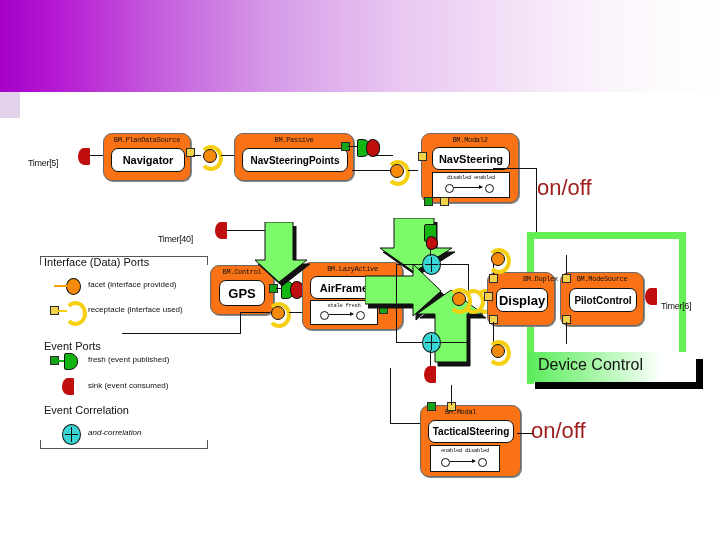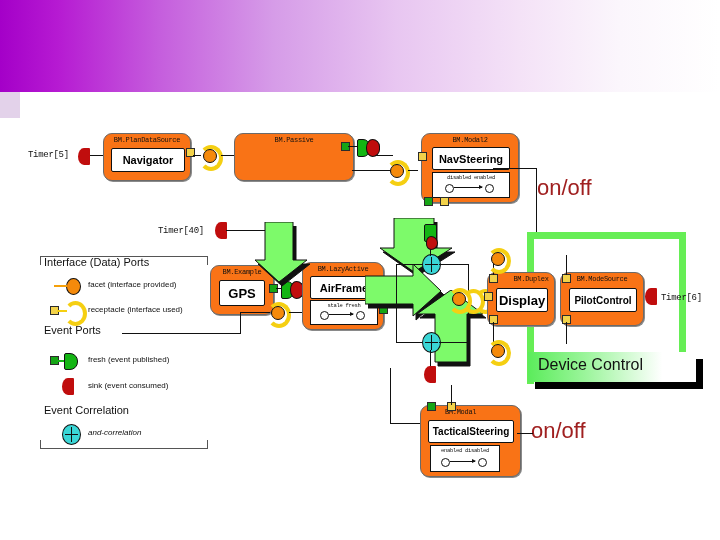--- a/index.html
+++ b/index.html
@@ -11,21 +11,21 @@
     background:linear-gradient(90deg,#a400c8 0%,#b61ad2 8%,#c55ddd 22%,#d69ce8 38%,#e8c6f1 55%,#f4e2f7 72%,#fbf6fc 86%,#ffffff 100%);}
   #banner-left-strip{position:absolute;left:0;top:92px;width:20px;height:26px;background:#e3d2ea;}
   #title{position:absolute;left:44px;top:36px;font-size:37px;font-weight:bold;color:#0a0a0a;
     letter-spacing:-0.5px;font-family:"Liberation Sans",sans-serif;}
 
   
   .comp{position:absolute;background:#f97316;border:1px solid #6a6a6a;border-radius:9px;
     box-shadow:1px 1px 0 #8a8a8a;}
   .comp-hdr{position:absolute;left:0;top:2px;width:100%;text-align:center;
     font-family:"Liberation Mono",monospace;font-size:7px;color:#111;letter-spacing:-0.3px;white-space:nowrap;}
-  .comp-name{position:absolute;background:#ffffff;border:1.6px solid #111;border-radius:2px;
+  .comp-name{position:absolute;background:#ffffff;border:1.6px solid #111;border-radius:7px;
     display:flex;align-items:center;justify-content:center;
     font-family:"Liberation Sans",sans-serif;font-weight:bold;color:#000;white-space:nowrap;}
   .statebox{position:absolute;background:#ffffff;border:1px solid #111;}
   .statebox .stlbl{position:absolute;left:0;top:1px;width:100%;text-align:center;
     font-family:"Liberation Mono",monospace;font-size:5.5px;color:#111;letter-spacing:-0.3px;white-space:nowrap;}
   .stcirc{position:absolute;width:7px;height:7px;border:1.3px solid #111;border-radius:50%;background:#fff;}
   .starrow{position:absolute;height:1.4px;background:#111;}
   .starrow:after{content:"";position:absolute;right:-1px;top:-2px;border-left:4px solid #111;
     border-top:2.5px solid transparent;border-bottom:2.5px solid transparent;}
 
@@ -77,21 +77,21 @@
   
   .ann-redtxt{position:absolute;font-family:"Liberation Sans",sans-serif;font-size:22px;color:#a02020;}
   #disp-ctrl{position:absolute;left:528px;top:352px;width:168px;height:30px;
     background:linear-gradient(90deg,#5bec5b 0%,#9df59d 35%,#ffffff 80%,#ffffff 100%);
     box-shadow:7px 7px 0 #000;}
   #disp-ctrl span{position:absolute;left:10px;top:4px;font-size:16px;color:#111;}
 
   
   .ghl{position:absolute;background:#66ee55;}
 
-  .tmr{position:absolute;font-family:Liberation Mono, monospace;font-size:9px;color:#111;letter-spacing:-0.3px;white-space:nowrap;}
+  .tmr{position:absolute;font-family:Liberation Sans, sans-serif;font-size:9px;color:#111;letter-spacing:-0.3px;white-space:nowrap;margin-top:8px;}
 </style>
 </head>
 <body>
 
 <div id="stage">
 
   <div id="banner"></div>
   <div id="banner-left-strip"></div>
 
   <div class="tmr" style="left:28px;top:150px;">Timer[5]</div>
@@ -105,20 +105,21 @@
   <div class="psq yl" style="left:186px;top:148px;"></div>
   <div class="line hline" style="left:193px;top:155px;width:8px;"></div>
   <div class="frconn" style="left:199px;top:145px;">
     <div class="arc"></div>
       <div class="dot"></div>
   </div>
   <div class="line hline" style="left:221px;top:155px;width:17px;"></div>
 
   <div class="comp" style="left:234px;top:133px;width:118px;height:46px;">
     <div class="comp-hdr">BM.Passive</div>
+    <div class="comp-name" style="left:7px;top:14px;width:104px;height:22px;font-size:10px;">NavSteeringPoints</div>
   </div>
   <div class="psq gn" style="left:341px;top:142px;"></div>
   <div class="line hline" style="left:348px;top:146px;width:12px;"></div>
   <div class="pair" style="left:357px;top:139px;">
     <div class="g"></div>
       <div class="r"></div>
   </div>
 
   <div class="line hline" style="left:352px;top:170px;width:38px;"></div>
   <div class="line hline" style="left:375px;top:155px;width:18px;"></div>
@@ -145,41 +146,41 @@
   <div class="tmr" style="left:158px;top:226px;">Timer[40]</div>
   <div class="esink2" style="left:215px;top:222px;"></div>
   <div class="line hline" style="left:226px;top:230px;width:42px;"></div>
   <div class="line vline" style="left:267px;top:230px;height:34px;"></div>
 
   <div class="ghl" style="left:527px;top:232px;width:7px;height:152px;"></div>
   <div class="ghl" style="left:679px;top:232px;width:7px;height:128px;"></div>
   <div class="ghl" style="left:527px;top:232px;width:159px;height:7px;"></div>
 
   <div class="comp" style="left:210px;top:265px;width:62px;height:48px;">
-    <div class="comp-hdr">BM.Example</div>
+    <div class="comp-hdr">BM.Control</div>
     <div class="comp-name" style="left:8px;top:14px;width:44px;height:24px;font-size:13px;">GPS</div>
   </div>
   <div class="psq gn" style="left:269px;top:284px;"></div>
   <div class="line hline" style="left:276px;top:288px;width:8px;"></div>
   <div class="pair" style="left:281px;top:281px;">
     <div class="g"></div>
       <div class="r"></div>
   </div>
 
   <div class="line vline" style="left:240px;top:312px;height:22px;"></div>
   <div class="line hline" style="left:122px;top:333px;width:118px;"></div>
   <div class="frconn" style="left:267px;top:302px;">
     <div class="arc"></div>
       <div class="dot"></div>
   </div>
   <div class="line hline" style="left:240px;top:312px;width:30px;"></div>
   <div class="line hline" style="left:289px;top:312px;width:22px;"></div>
   <div class="psq yl" style="left:309px;top:308px;"></div>
 
-  <div class="comp" style="left:302px;top:262px;width:80px;height:66px;">
+  <div class="comp" style="left:302px;top:262px;width:80px;height:66px;padding-left:19px;">
     <div class="comp-hdr">BM.LazyActive</div>
     <div class="comp-name" style="left:7px;top:13px;width:66px;height:21px;font-size:11px;">AirFrame</div>
     <div class="statebox" style="left:7px;top:37px;width:66px;height:23px;">
       <div class="stlbl">stale  fresh</div>
       <div class="stcirc" style="left:9px;top:10px;"></div>
       <div class="starrow" style="left:18px;top:13px;width:24px;"></div>
       <div class="stcirc" style="left:45px;top:10px;"></div>
     </div>
   </div>
   <div class="psq gn" style="left:379px;top:282px;"></div>
@@ -217,21 +218,21 @@
 
   <div class="frconn" style="left:448px;top:288px;">
     <div class="arc"></div>
       <div class="dot"></div>
   </div>
   <div class="recept right" style="left:462px;top:289px;"></div>
   <div class="recept right" style="left:474px;top:289px;"></div>
   <div class="line hline" style="left:486px;top:297px;width:18px;"></div>
 
   <div class="comp" style="left:487px;top:272px;width:66px;height:52px;">
-    <div class="comp-hdr" style="text-align:center;padding-left:10px;">BM.Duplex</div>
+    <div class="comp-hdr" style="text-align:right;padding-left:4px;">BM.Duplex</div>
     <div class="comp-name" style="left:8px;top:15px;width:50px;height:22px;font-size:13px;">Display</div>
   </div>
   <div class="psq yl" style="left:484px;top:292px;"></div>
   <div class="psq yl" style="left:489px;top:274px;"></div>
   <div class="psq yl" style="left:489px;top:315px;"></div>
   <div class="line vline" style="left:493px;top:255px;height:20px;"></div>
   <div class="line vline" style="left:493px;top:322px;height:22px;"></div>
 
   <div class="comp" style="left:560px;top:272px;width:82px;height:52px;">
     <div class="comp-hdr">BM.ModeSource</div>
@@ -294,21 +295,21 @@
 
     <div class="facet" style="left:26px;top:26px;"></div>
     <div class="line hline" style="left:14px;top:33px;width:13px;background:#f5a00b;height:2px;"></div>
     <div class="lg-t" style="left:48px;top:28px;">facet (interface provided)</div>
 
     <div class="psq yl" style="left:10px;top:54px;"></div>
     <div class="line hline" style="left:17px;top:58px;width:10px;background:#f5cf12;height:2px;"></div>
     <div class="recept right" style="left:24px;top:49px;"></div>
     <div class="lg-t" style="left:48px;top:53px;">receptacle (interface used)</div>
 
-    <div class="lg-h" style="left:4px;top:72px;">Event Ports</div>
+    <div class="lg-h" style="left:4px;top:88px;">Event Ports</div>
 
     <div class="psq gn" style="left:10px;top:104px;"></div>
     <div class="line hline" style="left:17px;top:108px;width:8px;background:#13b513;height:2px;"></div>
     <div class="esrc" style="left:24px;top:101px;"></div>
     <div class="lg-t" style="left:48px;top:103px;">fresh (event published)</div>
 
     <div class="esink2" style="left:22px;top:126px;"></div>
     <div class="lg-t" style="left:48px;top:129px;">sink (event consumed)</div>
 
     <div class="lg-h" style="left:4px;top:152px;">Event Correlation</div>

